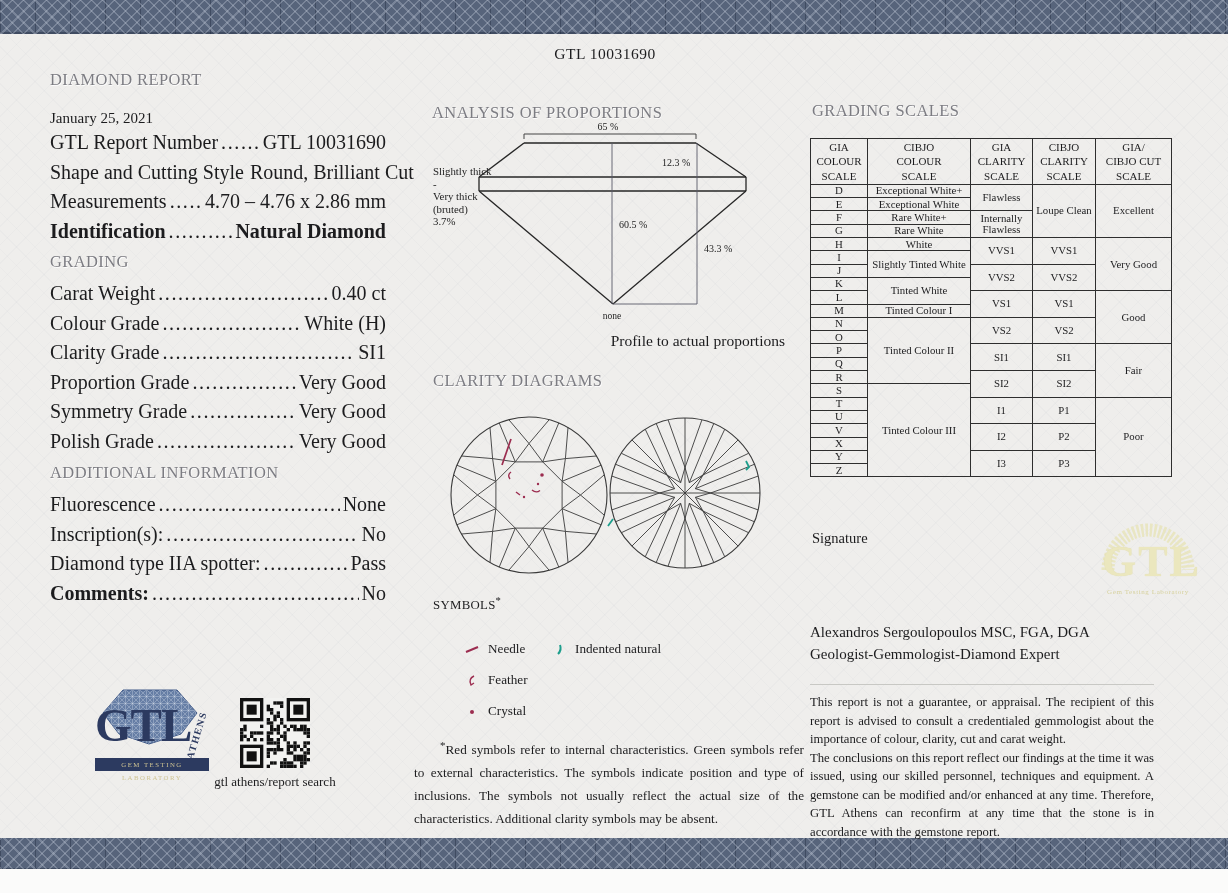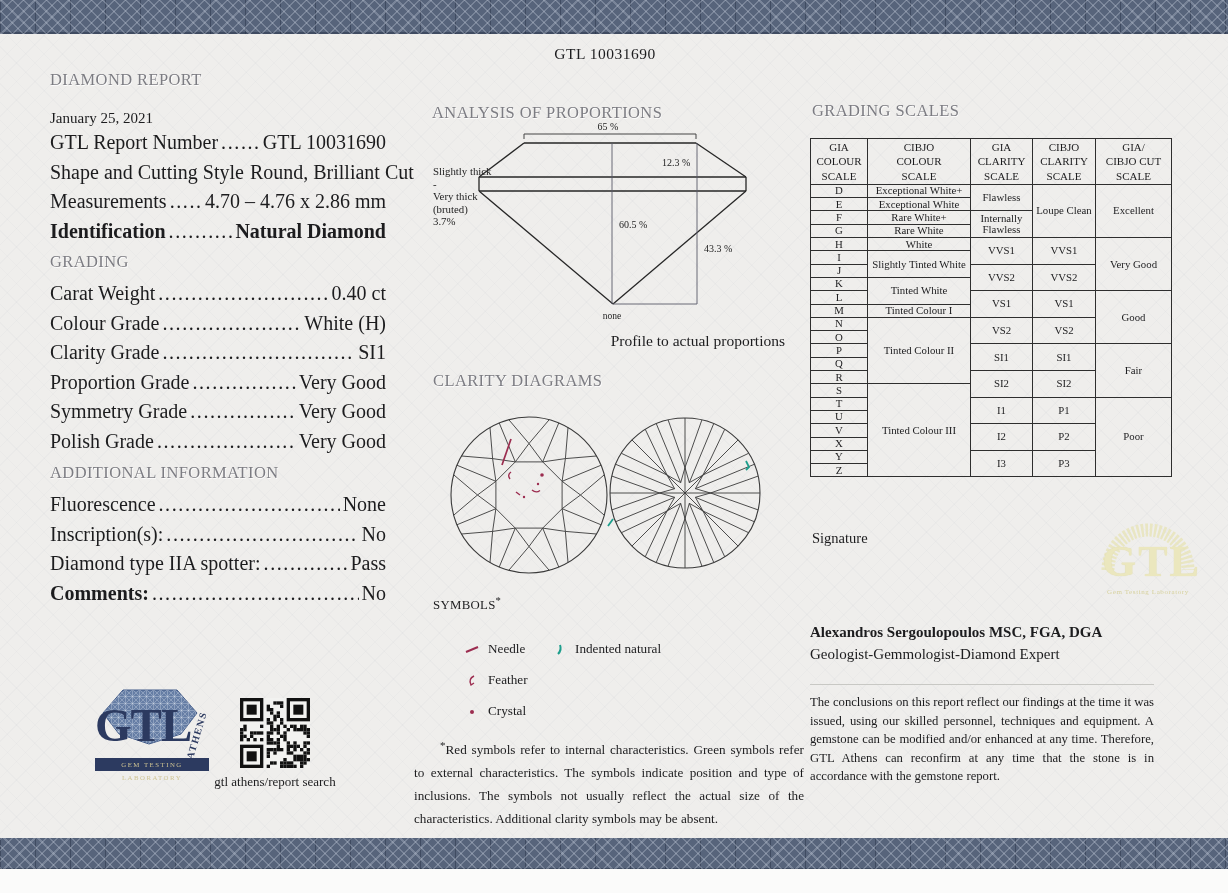--- a/index.html
+++ b/index.html
@@ -41,21 +41,21 @@
   .legend-item:nth-of-type(3){left:38px;top:67px}
   .legend-item:nth-of-type(4){left:125px;top:5px}
   #symbols-footnote{position:absolute;left:414px;top:736px;width:390px;font-size:13.2px;
                     line-height:1.72;text-align:justify;text-indent:26px}
   #scales{position:absolute;left:810px;top:138px;border-collapse:collapse;table-layout:fixed;
           width:361px;border:1.5px solid #2e2e2e}
   #scales th,#scales td{border:1px solid #2e2e2e;text-align:center;padding:0;overflow:hidden}
   #scales th{white-space:pre-line;font-weight:normal;font-size:11px;line-height:1.3;padding:1px 1px}
   #scales td{height:12.3px;font-size:10.8px;line-height:1.05}
   #signature-label{position:absolute;left:812px;top:530px;font-size:14.5px}
-  #expert-name{position:absolute;left:810px;top:624px;width:390px;font-weight:bold;font-size:15px}
+  #expert-name{position:absolute;left:810px;top:624px;width:390px;font-weight:normal;font-size:15px}
   #expert-role{position:absolute;left:810px;top:646px;width:390px;font-size:15px}
   #disclaimer-divider{position:absolute;left:810px;top:684px;width:344px;border-top:1px solid #c8c8c4}
   #disclaimer{position:absolute;left:810px;top:693px;width:344px;font-size:12.7px;
               line-height:1.46;text-align:justify}
   
   #watermark{position:absolute;left:1096px;top:512px;width:104px;height:96px;opacity:.95}
   #watermark .wm-gtl{position:absolute;left:6px;top:24px;font-size:44px;font-weight:bold;
       color:#ebe7bc;letter-spacing:2px;text-shadow:0 0 1px #d9d4a4}
   #watermark .wm-sub{position:absolute;left:0;top:76px;width:104px;text-align:center;
       font-size:7px;color:#d6d09a;letter-spacing:.6px}
@@ -641,14 +641,15 @@
     <path d="M12,58 A40,40 0 0 1 92,58" fill="none" stroke="#e8e4b8" stroke-width="13" stroke-dasharray="2.5,1.8" opacity="0.85"></path>
   </svg>
   <div class="wm-gtl">GTL</div>
   <div class="wm-sub">Gem Testing Laboratory</div>
 </div>
 
 <div id="expert-name">Alexandros Sergoulopoulos MSC, FGA, DGA</div>
 <div id="expert-role">Geologist-Gemmologist-Diamond Expert</div>
 <div id="disclaimer-divider"></div>
 <div id="disclaimer">
+  <div>This report is not a guarantee, or appraisal. The recipient of this report is advised to consult a credentialed gemmologist about the importance of colour, clarity, cut and carat weight.</div>
   <div>The conclusions on this report reflect our findings at the time it was issued, using our skilled personnel, techniques and equipment. A gemstone can be modified and/or enhanced at any time. Therefore, GTL Athens can reconfirm at any time that the stone is in accordance with the gemstone report.</div>
 </div>
 
 </body></html>

